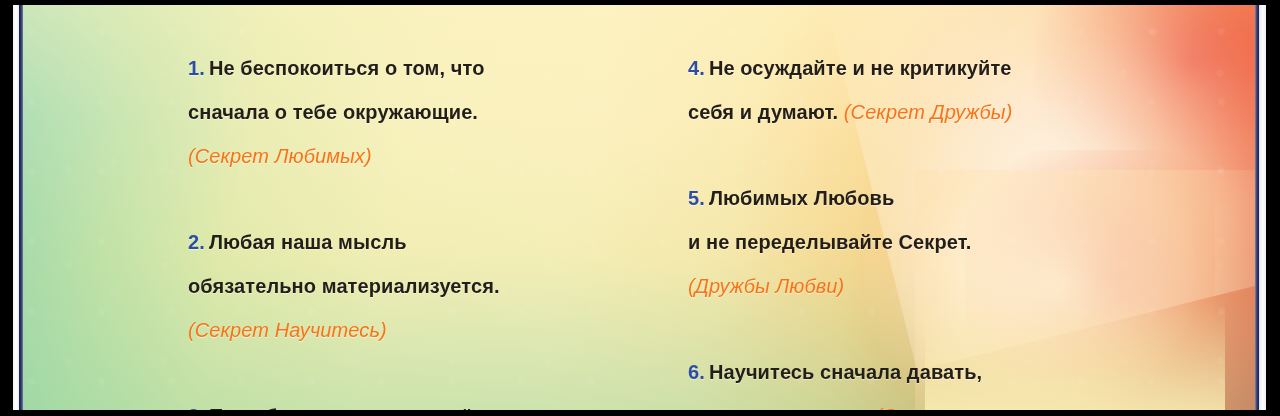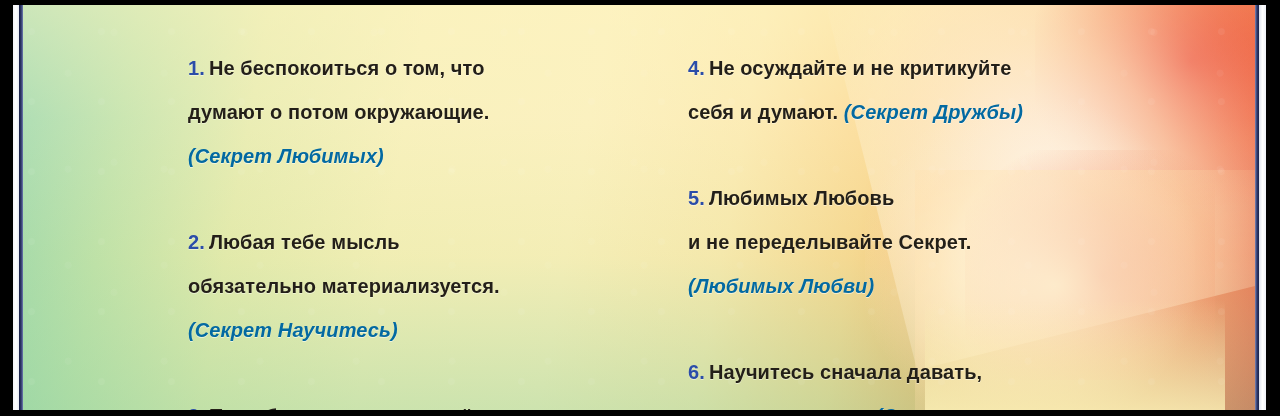--- a/index.html
+++ b/index.html
@@ -136,23 +136,23 @@
     white-space: nowrap;
     letter-spacing: .1px;
     text-shadow: 0 1px 0 rgba(255,255,255,0.45);
   }
   .num {
     color: #2b4da8;
     font-weight: 800;
     margin-right: 4px;
   }
   .secret {
-    color: #0369a1;
+    color: #f97316;
     font-style: italic;
-    font-weight: 700;
+    font-weight: 400;
     text-shadow: 0 1px 0 rgba(255,255,255,0.55);
   }
 
   
   .gap-lg { height: 14px; }
 </style>
 </head>
 <body>
 
 <div id="poster">
@@ -168,28 +168,28 @@
     <div class="corner-cream"></div>
     <div class="grain"></div>
   </div>
 
   <div class="columns">
 
     <div class="col col-left">
 
       <div class="item">
         <div class="line"><span class="num">1.</span><span>Не беспокоиться о том, что</span></div>
-        <div class="line">думают о потом окружающие.</div>
+        <div class="line">сначала о тебе окружающие.</div>
         <div class="line secret">(Секрет Любимых)</div>
       </div>
 
       <div class="gap-lg"></div>
 
       <div class="item">
-        <div class="line"><span class="num">2.</span><span>Любая тебе мысль</span></div>
+        <div class="line"><span class="num">2.</span><span>Любая наша мысль</span></div>
         <div class="line">обязательно материализуется.</div>
         <div class="line secret">(Секрет Научитесь)</div>
       </div>
 
       <div class="gap-lg"></div>
 
       <div class="item">
         <div class="line"><span class="num">3.</span><span>Полюбите и примите своё</span></div>
       </div>
 
@@ -200,21 +200,21 @@
       <div class="item">
         <div class="line"><span class="num">4.</span><span>Не осуждайте и не критикуйте</span></div>
         <div class="line"><span>себя и думают. </span><span class="secret">(Секрет Дружбы)</span></div>
       </div>
 
       <div class="gap-lg"></div>
 
       <div class="item">
         <div class="line"><span class="num">5.</span><span>Любимых Любовь</span></div>
         <div class="line">и не переделывайте Секрет.</div>
-        <div class="line secret">(Любимых Любви)</div>
+        <div class="line secret">(Дружбы Любви)</div>
       </div>
 
       <div class="gap-lg"></div>
 
       <div class="item">
         <div class="line"><span class="num">6.</span><span>Научитесь сначала давать,</span></div>
         <div class="line"><span>а потом получать. </span><span class="secret">(Секрет</span></div>
       </div>
 
     </div>

